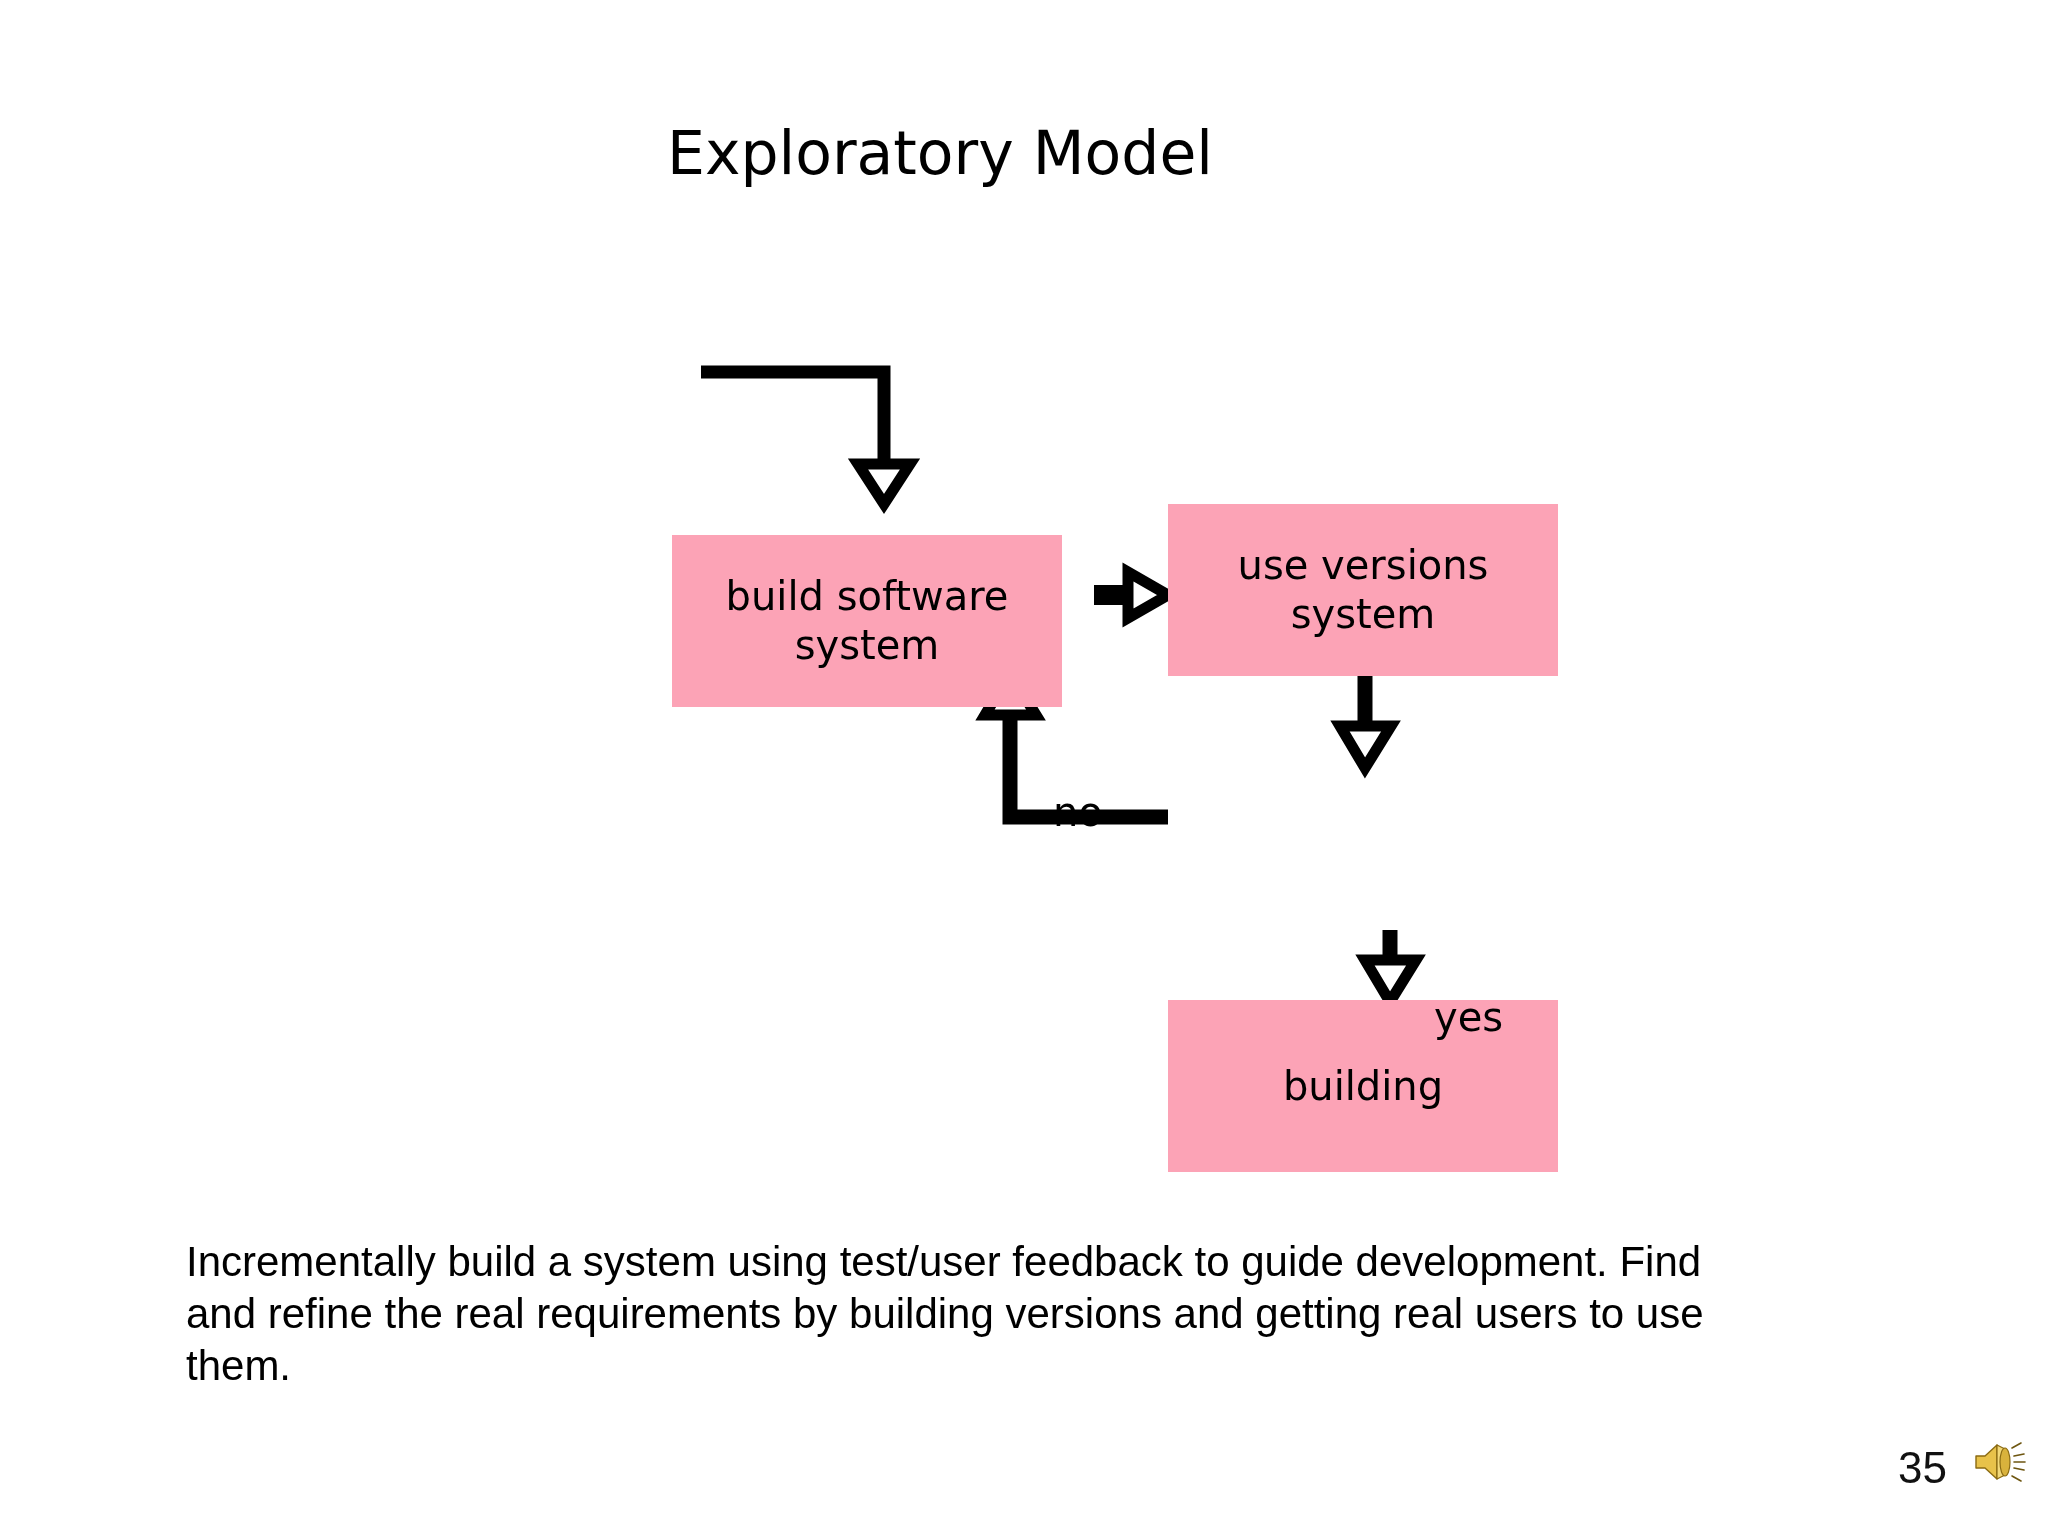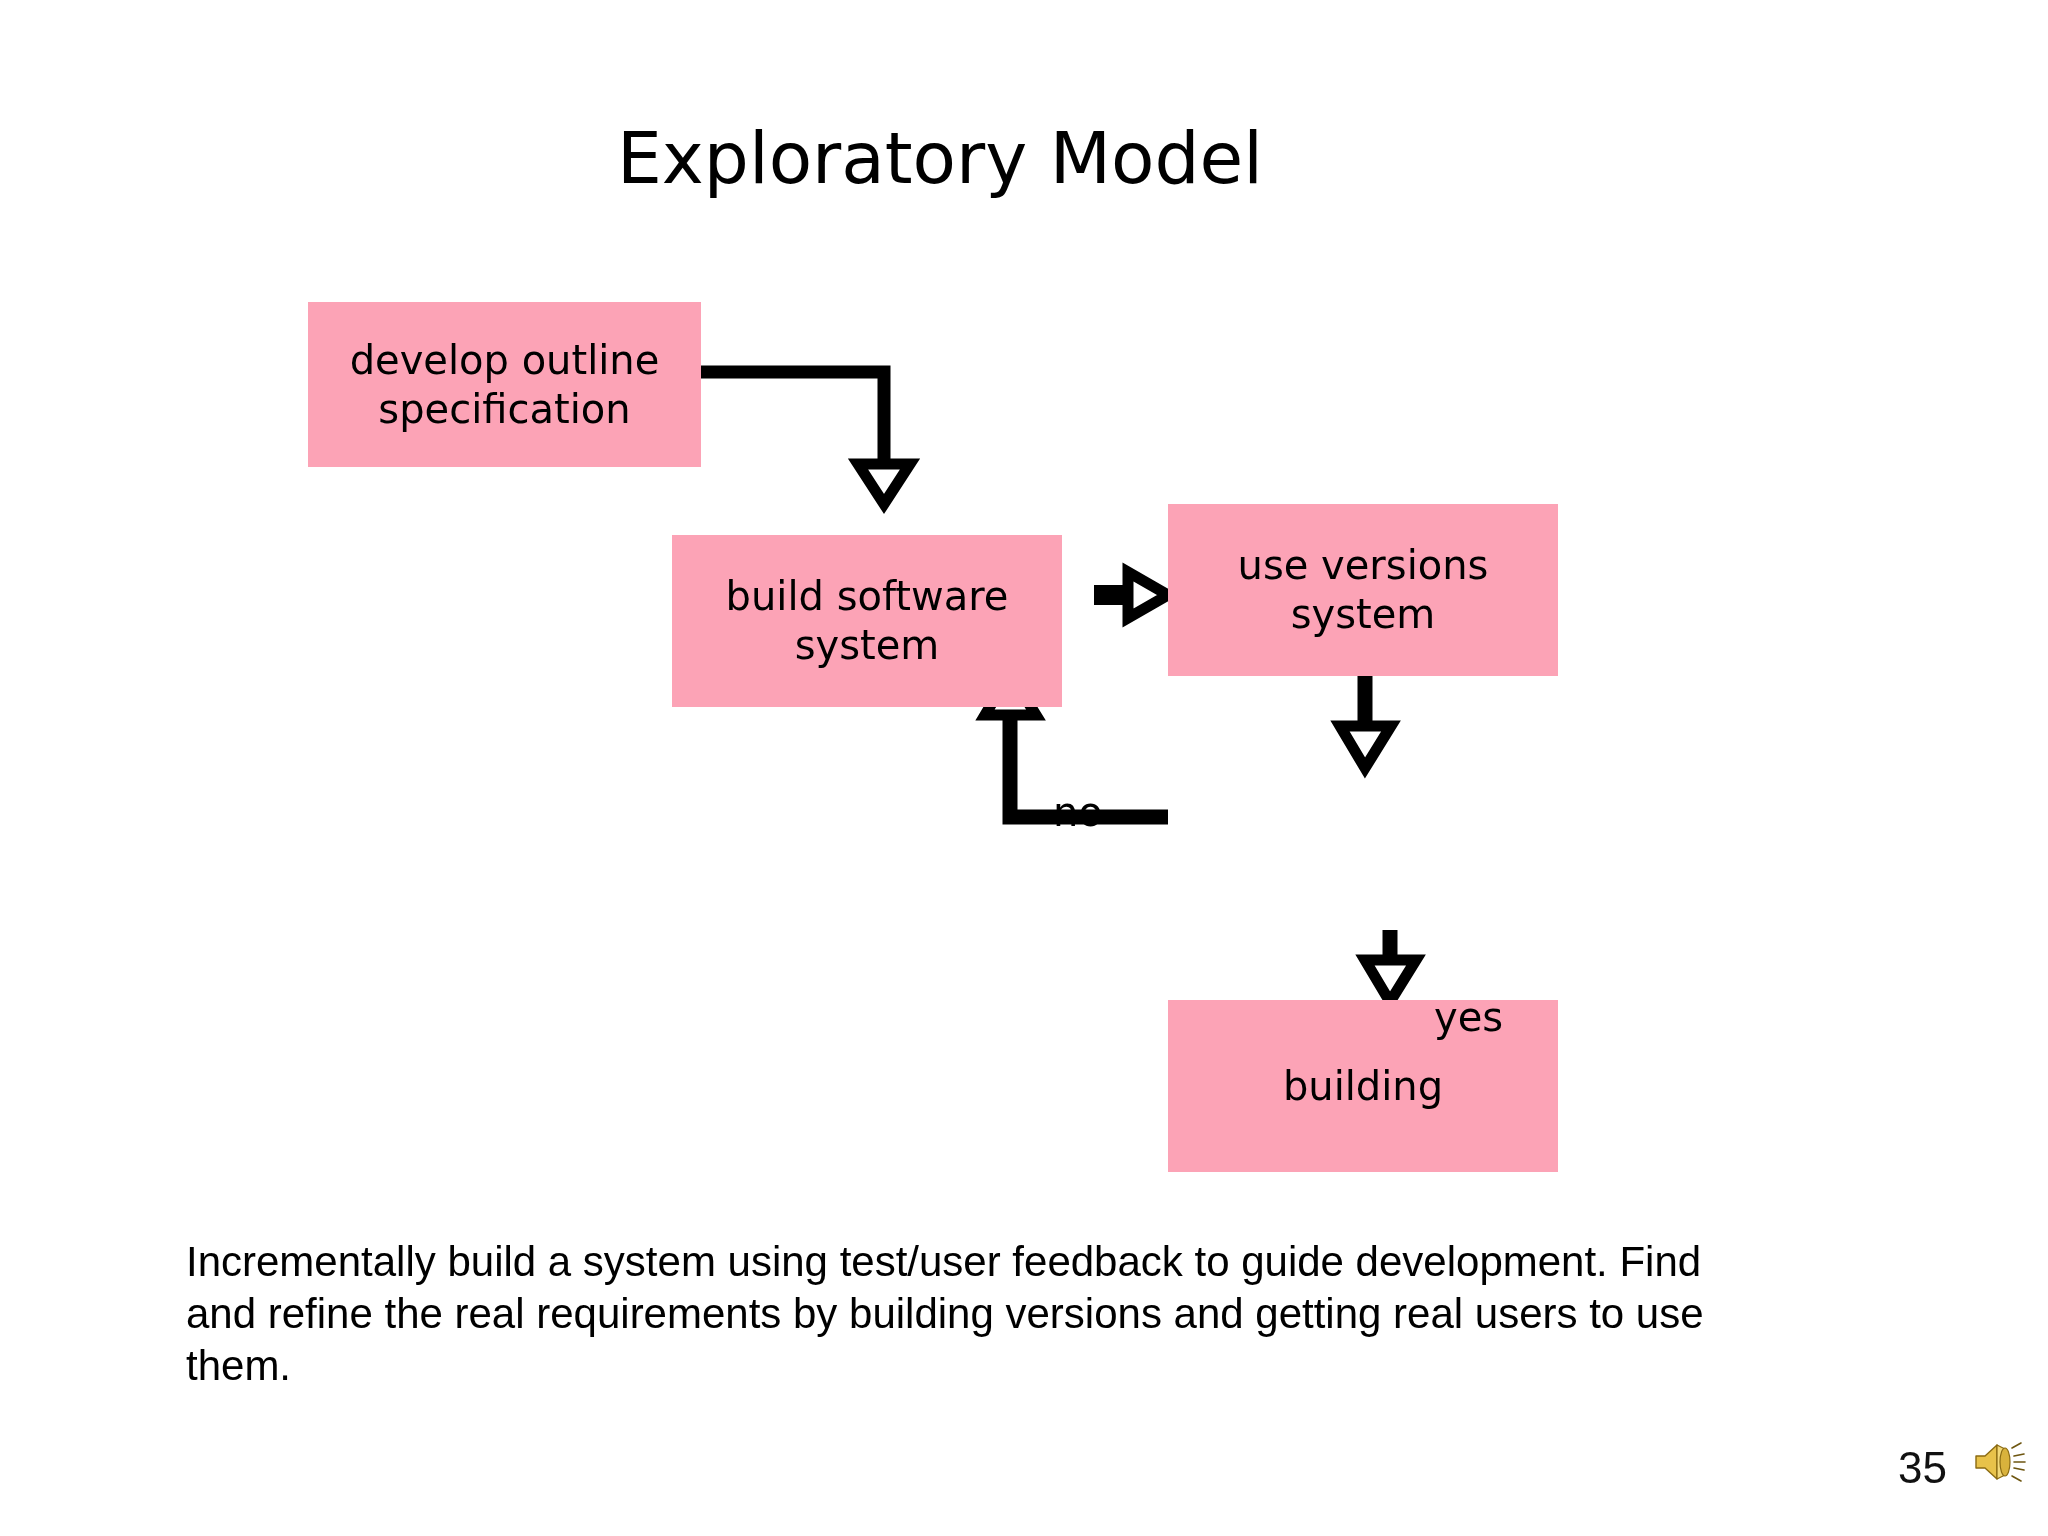--- a/index.html
+++ b/index.html
@@ -20,21 +20,21 @@
   }
 
   
   #slide-title {
     position: absolute;
     left: 0;
     top: 122px;
     width: 1880px;
     text-align: center;
     font-family: "DejaVu Sans", sans-serif;
-    font-size: 71px;
+    font-size: 60px;
     font-weight: 400;
     line-height: 1.05;
     color: #000000;
     letter-spacing: 0px;
     white-space: nowrap;
   }
 
   
   #diagram {
     position: absolute;
@@ -148,21 +148,20 @@
         <path d="M 1168 817 L 1010 817 L 1010 712" fill="none" stroke="#000000" stroke-width="15" stroke-linecap="butt"></path>
         <polygon points="1010,673 985,715 1036,715" fill="#ffffff" stroke="#000000" stroke-width="11" stroke-linejoin="miter"></polygon>
       </g>
 
       <g>
         <line x1="1390" y1="930" x2="1390" y2="962" stroke="#000000" stroke-width="15" stroke-linecap="butt"></line>
         <polygon points="1390,1002 1365,960 1416,960" fill="#ffffff" stroke="#000000" stroke-width="11" stroke-linejoin="miter"></polygon>
       </g>
     </svg>
 
-    <div class="node" id="node-develop">develop outline specification</div>
 
     <div class="node" id="node-build">build software system</div>
 
     <div class="node" id="node-use">use versions system</div>
 
 
     <div class="node" id="node-deliver">building</div>
 
     <div class="edge-label" id="label-no">no</div>
 

